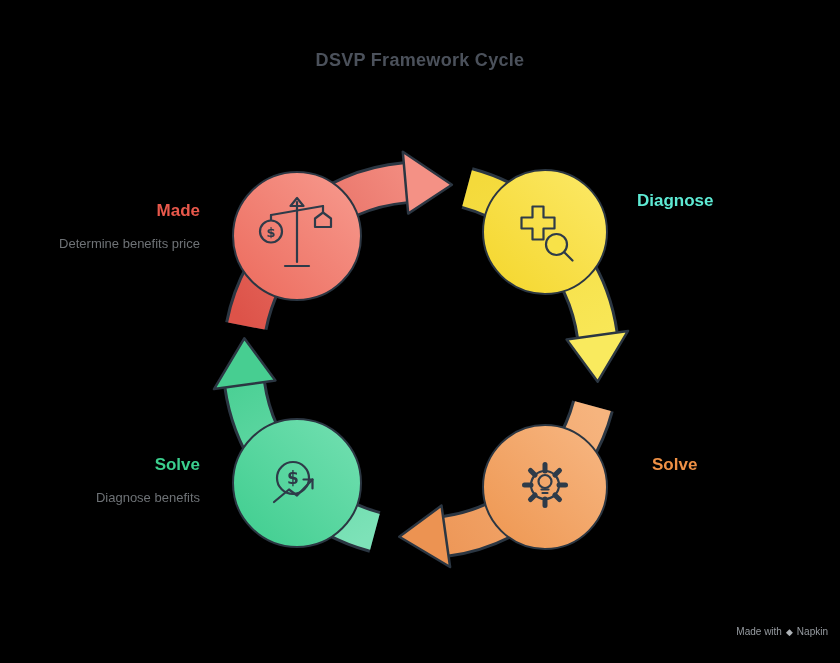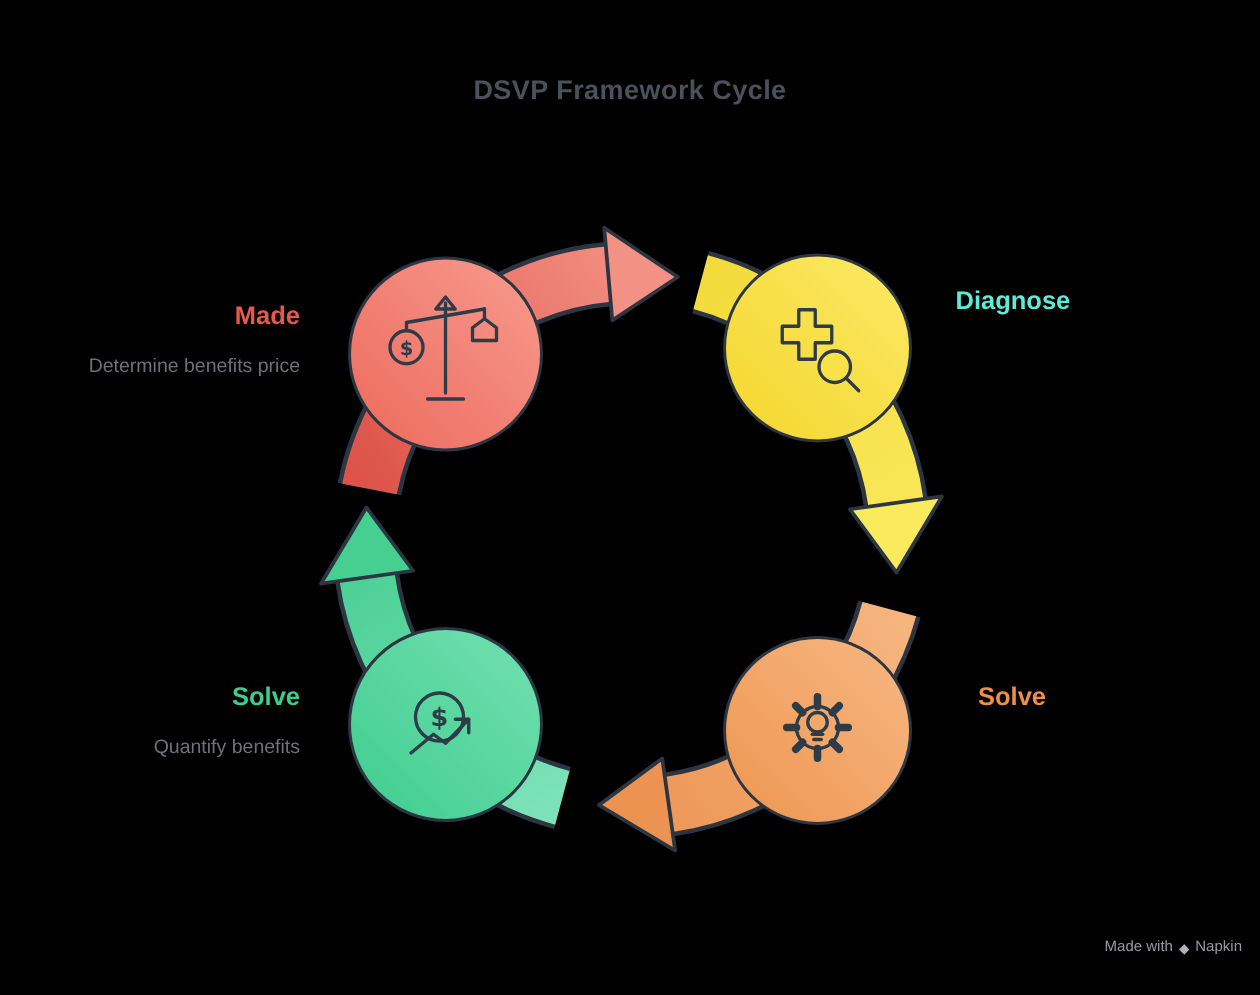--- a/index.html
+++ b/index.html
@@ -153,20 +153,20 @@
 <div class="node-label" id="label-diagnose">
   <div class="lbl c-diagnose">Diagnose</div>
 </div>
 
 <div class="node-label" id="label-solve">
   <div class="lbl c-solve">Solve</div>
 </div>
 
 <div class="node-label align-right" id="label-value">
   <div class="lbl c-value">Solve</div>
-  <p class="desc nowrap">Quantify benefits</p>
+  <p class="desc nowrap">Diagnose benefits</p>
 </div>
 
 <div class="footer">
   <span>Made with</span>
   <span class="logo">◆</span>
   <span>Napkin</span>
 </div>
 
 </body></html>

